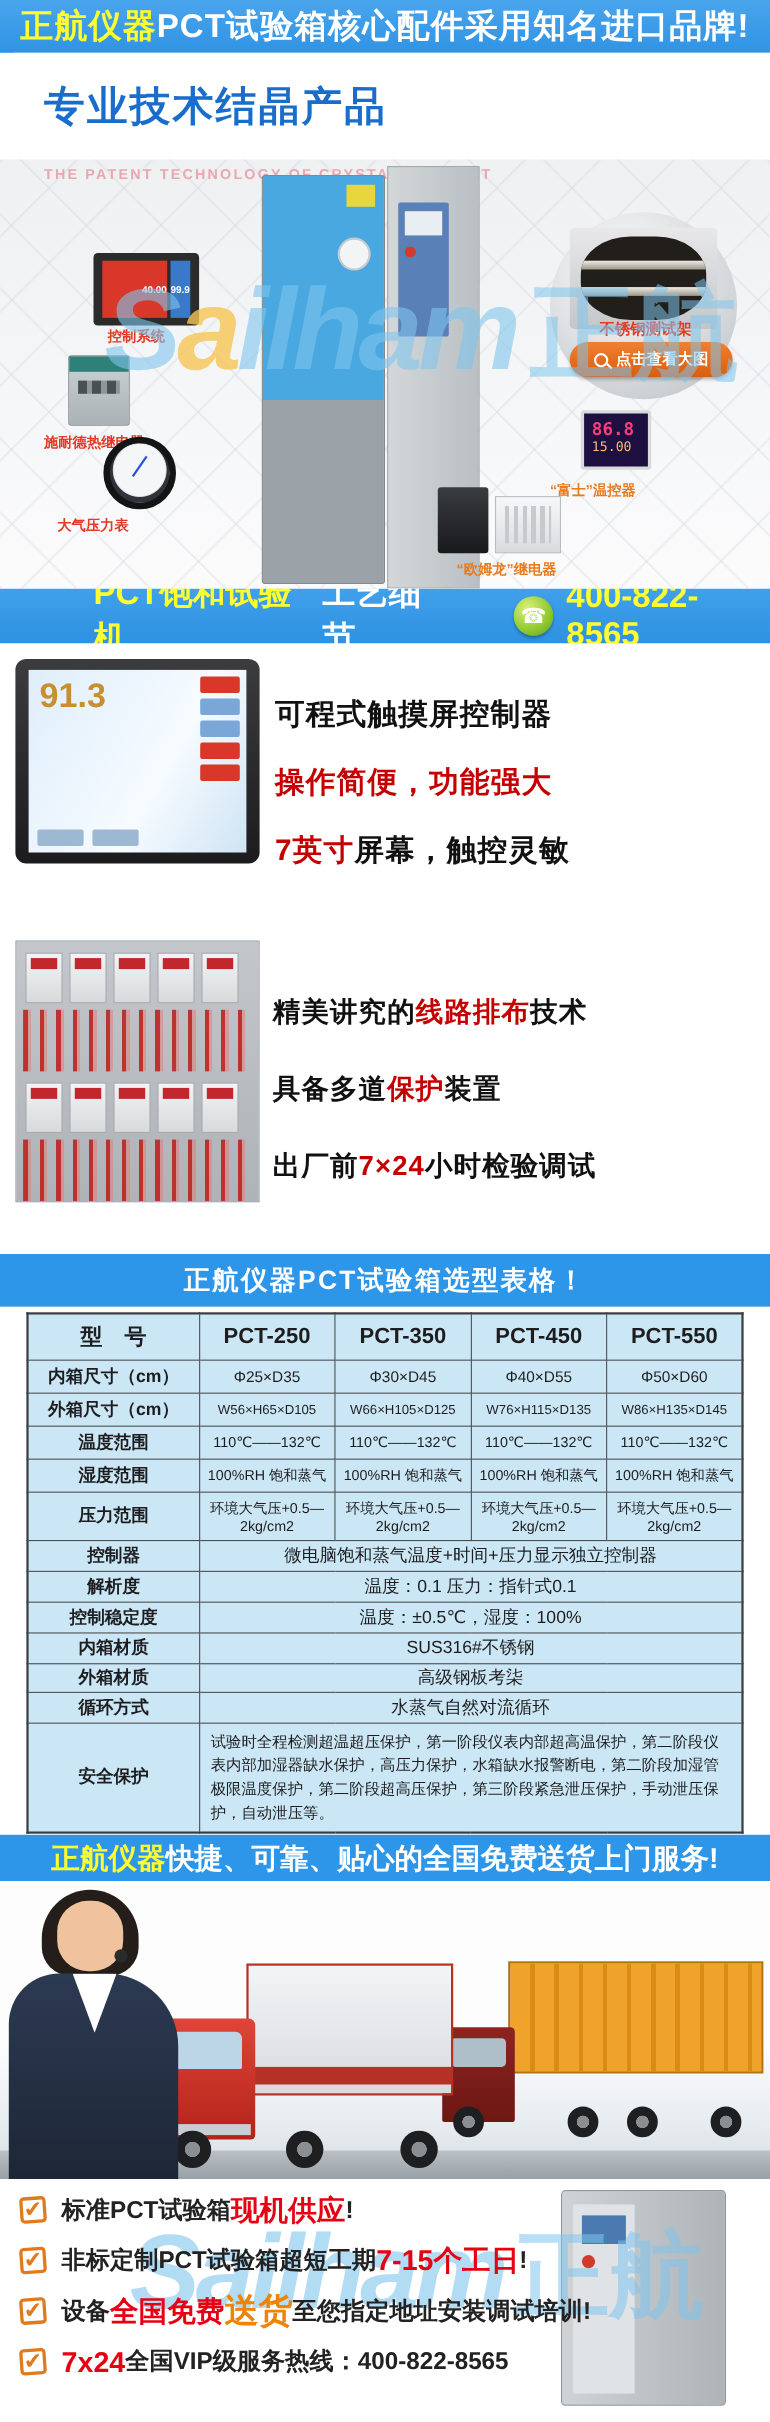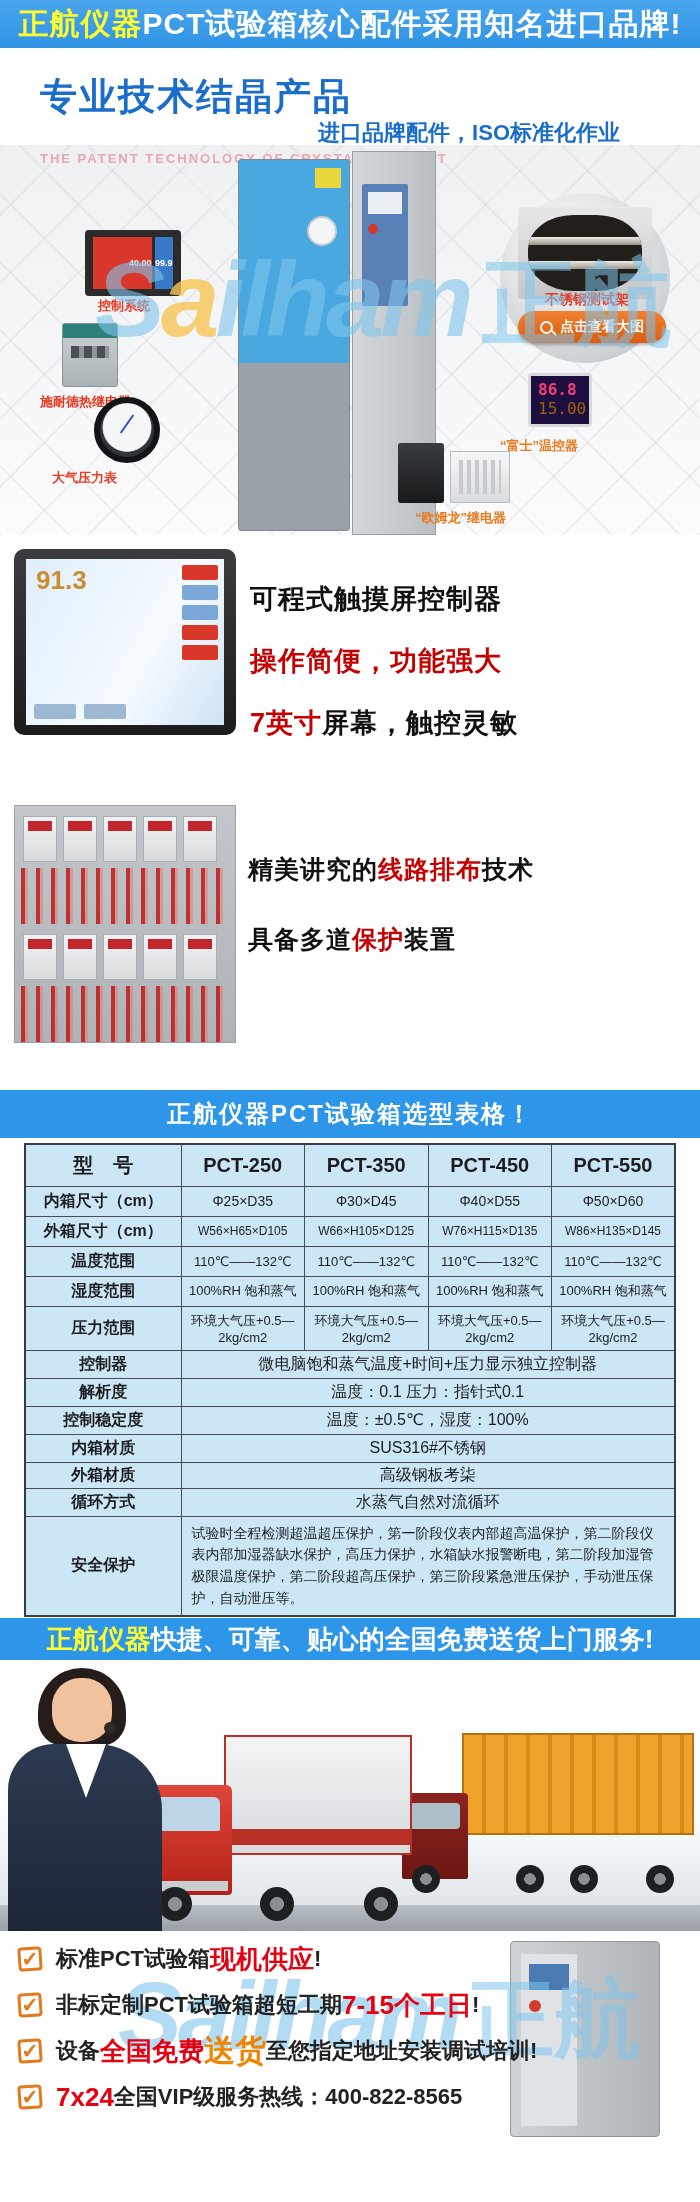--- a/index.html
+++ b/index.html
@@ -54,36 +54,36 @@
   .rack-inner { position:absolute; left:10px; top:8px; right:10px; bottom:8px; border-radius:40% / 45%; background:#221e19; overflow:hidden; }
   .rack-inner::before { content:""; position:absolute; left:0; right:0; top:22px; height:8px; background:linear-gradient(#efece4,#9d968a); }
   .rack-inner::after { content:""; position:absolute; left:0; right:0; top:46px; height:8px; background:linear-gradient(#efece4,#9d968a); }
 
   .view-btn { position:absolute; left:518px; top:166px; width:148px; height:32px; border-radius:16px; background:linear-gradient(#f08030,#d95d10); box-shadow:0 2px 3px rgba(0,0,0,.25); color:#fff; font-size:14px; font-weight:bold; display:flex; align-items:center; justify-content:center; gap:7px; z-index:3; cursor:pointer; }
   .mag { position:relative; width:13px; height:13px; border:2px solid #fff; border-radius:50%; display:inline-block; }
   .mag::after { content:""; position:absolute; left:9px; top:9px; width:6px; height:2px; background:#fff; transform:rotate(45deg); }
 
   .temp-display { position:absolute; left:528px; top:228px; width:64px; height:54px; background:#1d1040; border:3px solid #d8dadc; border-radius:3px; padding:4px 7px; z-index:2; }
   .td-pv { color:#ff3b7a; font-size:16px; font-weight:bold; font-family:"DejaVu Sans Mono",monospace; }
-  .td-sv { color:#a16207; font-size:16px; font-family:"DejaVu Sans Mono",monospace; }
+  .td-sv { color:#fdba74; font-size:12px; font-family:"DejaVu Sans Mono",monospace; }
 
   .black-dev { position:absolute; left:398px; top:298px; width:46px; height:60px; background:linear-gradient(#3a3d40,#17191b); border-radius:3px; z-index:2; }
   .omron-dev { position:absolute; left:450px; top:306px; width:60px; height:52px; background:linear-gradient(#f6f7f8,#d9dcdf); border:1px solid #b7bcc0; z-index:2; }
   .omron-dev::before { content:""; position:absolute; inset:8px; background:repeating-linear-gradient(90deg,#c6cacd 0 4px,transparent 4px 8px); }
 
   
   .detail-bar { height:50px; background:linear-gradient(#41a0ea,#2d92e2); display:flex; align-items:center; padding-left:85px; font-size:30px; font-weight:bold; color:#fff; }
   .phone-ball { width:36px; height:36px; border-radius:50%; margin-left:55px; background:radial-gradient(circle at 35% 30%, #d9f07a, #8fc92e 60%, #5f9a1a); box-shadow:0 2px 3px rgba(0,0,0,.3); display:flex; align-items:center; justify-content:center; color:#fff; font-size:19px; }
   .detail-num { margin-left:12px; color:#fdfd2f; }
 
   
   .controller-sec { height:270px; position:relative; background:#fff; }
   .ctrl-img { position:absolute; left:14px; top:14px; width:222px; height:186px; background:linear-gradient(#3c3c3e,#1c1c1e); border-radius:10px; padding:10px 12px; }
   .ctrl-screen { width:100%; height:100%; position:relative; overflow:hidden; background:linear-gradient(120deg,#dfeefb,#f6fbff 60%,#cfe4f4); }
-  .ctrl-val { position:absolute; left:10px; top:6px; font-size:26px; font-weight:bold; color:#c98e2f; }
+  .ctrl-val { position:absolute; left:10px; top:6px; font-size:31px; font-weight:bold; color:#c98e2f; }
   .ctrl-btns { position:absolute; right:6px; top:6px; width:36px; display:flex; flex-direction:column; gap:5px; }
   .cb { height:15px; border-radius:2px; }
   .cb-red { background:#d8372a; } .cb-blue { background:#7aa6d8; }
   .ctrl-bot { position:absolute; left:8px; bottom:6px; display:flex; gap:8px; }
   .ctrl-bot i { width:42px; height:15px; background:#9db8d2; border-radius:2px; }
   .c-line { position:absolute; left:250px; font-weight:bold; letter-spacing:1px; }
   .c1 { top:46px; font-size:27px; color:#111; }
   .c2 { top:108px; font-size:27px; color:#c40000; }
   .c3 { top:170px; font-size:27px; color:#111; }
   .seg-red { color:#c40000; }
@@ -159,21 +159,20 @@
 
 <div class="page">
 
   <div class="banner1">
     <span class="yl">正航仪器</span>
     <span>PCT试验箱核心配件采用知名进口品牌!</span>
   </div>
 
   <div class="intro">
     <div class="intro-title">专业技术结晶产品</div>
-    <div class="intro-sub">进口品牌配件，ISO标准化作业</div>
   </div>
 
   <div class="showcase">
     <div class="pat-wm">THE PATENT TECHNOLOGY OF CRYSTAL PRODUCT</div>
 
     <div class="touchpanel-sm">
       <span class="tp-cell tp-red">40.00</span>
       <span class="tp-cell tp-blue">99.9</span>
     </div>
     <div class="lbl" style="left:98px; top:152px;">控制系统</div>
@@ -205,20 +204,26 @@
     </div>
     <div class="lbl or" style="left:500px; top:292px;">“富士”温控器</div>
 
     <div class="black-dev"></div>
     <div class="omron-dev"></div>
     <div class="lbl or" style="left:415px; top:364px;">“欧姆龙”继电器</div>
 
     <div class="brand-wm"><span>S</span><span class="wm-a">a</span><span>ilham</span><span class="wm-cn">正航</span></div>
   </div>
 
+  <div class="detail-bar">
+    <span class="yl">PCT饱和试验机</span>
+    <span>工艺细节</span>
+    <span class="phone-ball">☎</span>
+    <span class="detail-num">400-822-8565</span>
+  </div>
 
   <div class="controller-sec">
     <div class="ctrl-img">
       <div class="ctrl-screen">
         <div class="ctrl-val">91.3</div>
         <div class="ctrl-btns">
           <div class="cb cb-red"></div>
           <div class="cb cb-blue"></div>
           <div class="cb cb-blue"></div>
           <div class="cb cb-red"></div>
@@ -254,20 +259,23 @@
           <div class="brk"></div>
           <div class="brk"></div>
       </div>
       <div class="wire-band wb2"></div>
     </div>
     <div class="w-line w1">
       <span>精美讲究的</span><span class="seg-red">线路排布</span><span>技术</span>
     </div>
     <div class="w-line w2">
       <span>具备多道</span><span class="seg-red">保护</span><span>装置</span>
+    </div>
+    <div class="w-line w3">
+      <span>出厂前</span><span class="seg-red">7×24</span><span>小时检验调试</span>
     </div>
   </div>
 
   <div class="table-title">正航仪器PCT试验箱选型表格！</div>
   <div class="table-wrap">
     <table class="spec">
       <colgroup>
           <col class="c0">
           <col>
           <col>

